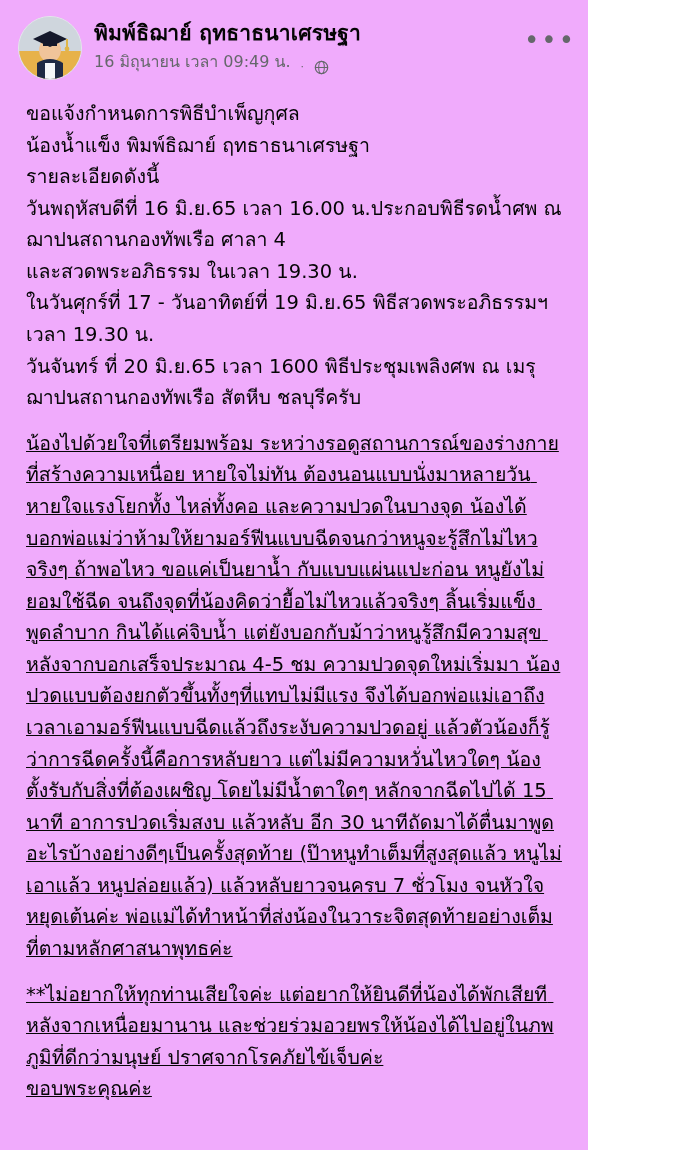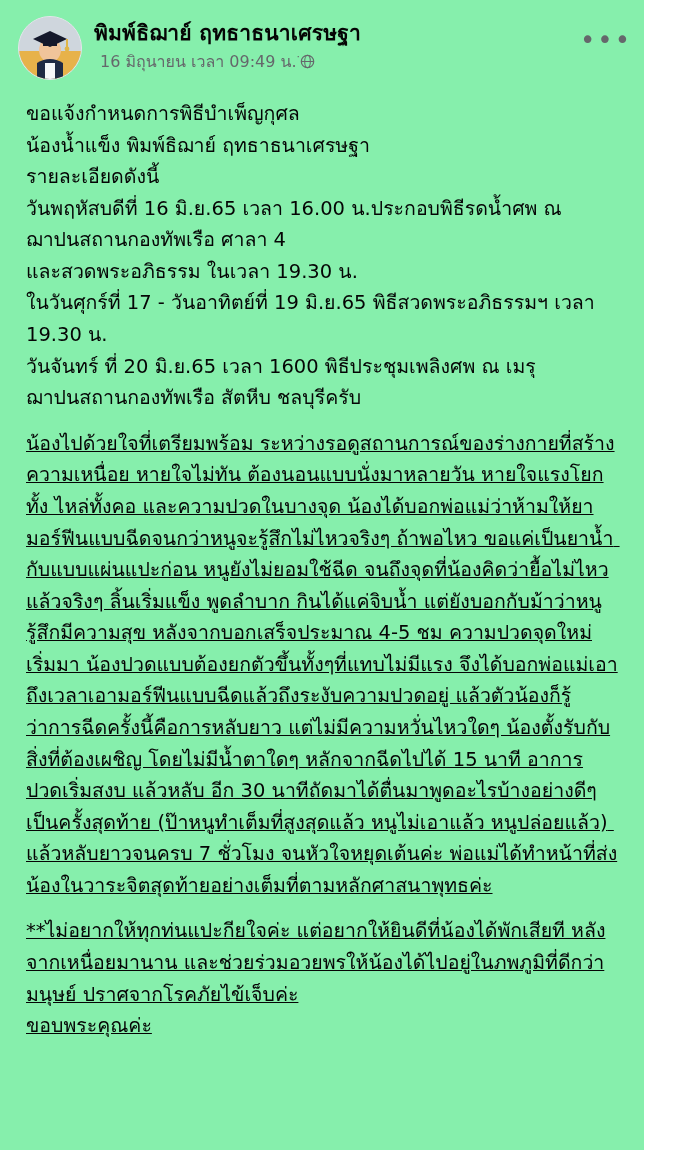--- a/index.html
+++ b/index.html
@@ -8,23 +8,23 @@
     background: #ffffff;
   }
   body {
     width: 700px;
     height: 1150px;
     font-family: "DejaVu Sans", "Liberation Sans", sans-serif;
     color: #050505;
     overflow: hidden;
   }
   .post {
-    width: 644px;
+    width: 588px;
     height: 1150px;
-    background: #86efac;
+    background: #f0abfc;
     box-sizing: border-box;
     padding: 14px 18px 14px 18px;
     position: relative;
   }
   .post-header {
     display: flex;
     align-items: flex-start;
     gap: 12px;
     padding: 2px 0 6px 0;
   }
@@ -48,27 +48,26 @@
     font-size: 21px;
     font-weight: bold;
     color: #050505;
     line-height: 1.25;
     letter-spacing: 0.2px;
     white-space: nowrap;
   }
   .meta {
     margin-top: 6px;
     display: flex;
-    align-items: flex-start;
-    gap: 0;
+    align-items: flex-end;
+    gap: 10px;
     font-size: 16px;
     color: #65676b;
     line-height: 1.3;
     white-space: nowrap;
-    margin-left: 6px;
   }
   .meta .sep {
     font-size: 11px;
     color: #65676b;
     line-height: 1;
     position: relative;
     top: -1px;
   }
   .globe {
     display: inline-block;
@@ -149,17 +148,17 @@
 
   <div class="post-body">
     <p class="para" style="white-space: pre-wrap;">ขอแจ้งกำหนดการพิธีบำเพ็ญกุศล
 น้องน้ำแข็ง พิมพ์ธิฌาย์ ฤทธาธนาเศรษฐา
 รายละเอียดดังนี้
 วันพฤหัสบดีที่ 16 มิ.ย.65 เวลา 16.00 น.ประกอบพิธีรดน้ำศพ ณ ฌาปนสถานกองทัพเรือ ศาลา 4
 และสวดพระอภิธรรม ในเวลา 19.30 น.
 ในวันศุกร์ที่ 17 - วันอาทิตย์ที่ 19 มิ.ย.65 พิธีสวดพระอภิธรรมฯ เวลา 19.30 น.
 วันจันทร์ ที่ 20 มิ.ย.65 เวลา 1600 พิธีประชุมเพลิงศพ ณ เมรุ ฌาปนสถานกองทัพเรือ สัตหีบ ชลบุรีครับ</p>
     <p class="para" style="white-space: pre-wrap;">น้องไปด้วยใจที่เตรียมพร้อม ระหว่างรอดูสถานการณ์ของร่างกายที่สร้างความเหนื่อย หายใจไม่ทัน ต้องนอนแบบนั่งมาหลายวัน หายใจแรงโยกทั้ง ไหล่ทั้งคอ และความปวดในบางจุด น้องได้บอกพ่อแม่ว่าห้ามให้ยามอร์ฟีนแบบฉีดจนกว่าหนูจะรู้สึกไม่ไหวจริงๆ ถ้าพอไหว ขอแค่เป็นยาน้ำ กับแบบแผ่นแปะก่อน หนูยังไม่ยอมใช้ฉีด จนถึงจุดที่น้องคิดว่ายื้อไม่ไหวแล้วจริงๆ ลิ้นเริ่มแข็ง พูดลำบาก กินได้แค่จิบน้ำ แต่ยังบอกกับม้าว่าหนูรู้สึกมีความสุข หลังจากบอกเสร็จประมาณ 4-5 ชม ความปวดจุดใหม่เริ่มมา น้องปวดแบบต้องยกตัวขึ้นทั้งๆที่แทบไม่มีแรง จึงได้บอกพ่อแม่เอาถึงเวลาเอามอร์ฟีนแบบฉีดแล้วถึงระงับความปวดอยู่ แล้วตัวน้องก็รู้ว่าการฉีดครั้งนี้คือการหลับยาว แต่ไม่มีความหวั่นไหวใดๆ น้องตั้งรับกับสิ่งที่ต้องเผชิญ โดยไม่มีน้ำตาใดๆ หลักจากฉีดไปได้ 15 นาที อาการปวดเริ่มสงบ แล้วหลับ อีก 30 นาทีถัดมาได้ตื่นมาพูดอะไรบ้างอย่างดีๆเป็นครั้งสุดท้าย (ป๊าหนูทำเต็มที่สูงสุดแล้ว หนูไม่เอาแล้ว หนูปล่อยแล้ว) แล้วหลับยาวจนครบ 7 ชั่วโมง จนหัวใจหยุดเต้นค่ะ พ่อแม่ได้ทำหน้าที่ส่งน้องในวาระจิตสุดท้ายอย่างเต็มที่ตามหลักศาสนาพุทธค่ะ</p>
-    <p class="para" style="white-space: pre-wrap;">**ไม่อยากให้ทุกท่นแปะกียใจค่ะ แต่อยากให้ยินดีที่น้องได้พักเสียที หลังจากเหนื่อยมานาน และช่วยร่วมอวยพรให้น้องได้ไปอยู่ในภพภูมิที่ดีกว่ามนุษย์ ปราศจากโรคภัยไข้เจ็บค่ะ
+    <p class="para" style="white-space: pre-wrap;">**ไม่อยากให้ทุกท่านเสียใจค่ะ แต่อยากให้ยินดีที่น้องได้พักเสียที หลังจากเหนื่อยมานาน และช่วยร่วมอวยพรให้น้องได้ไปอยู่ในภพภูมิที่ดีกว่ามนุษย์ ปราศจากโรคภัยไข้เจ็บค่ะ
 ขอบพระคุณค่ะ</p>
   </div>
 
 </div>
 
 </body></html>

